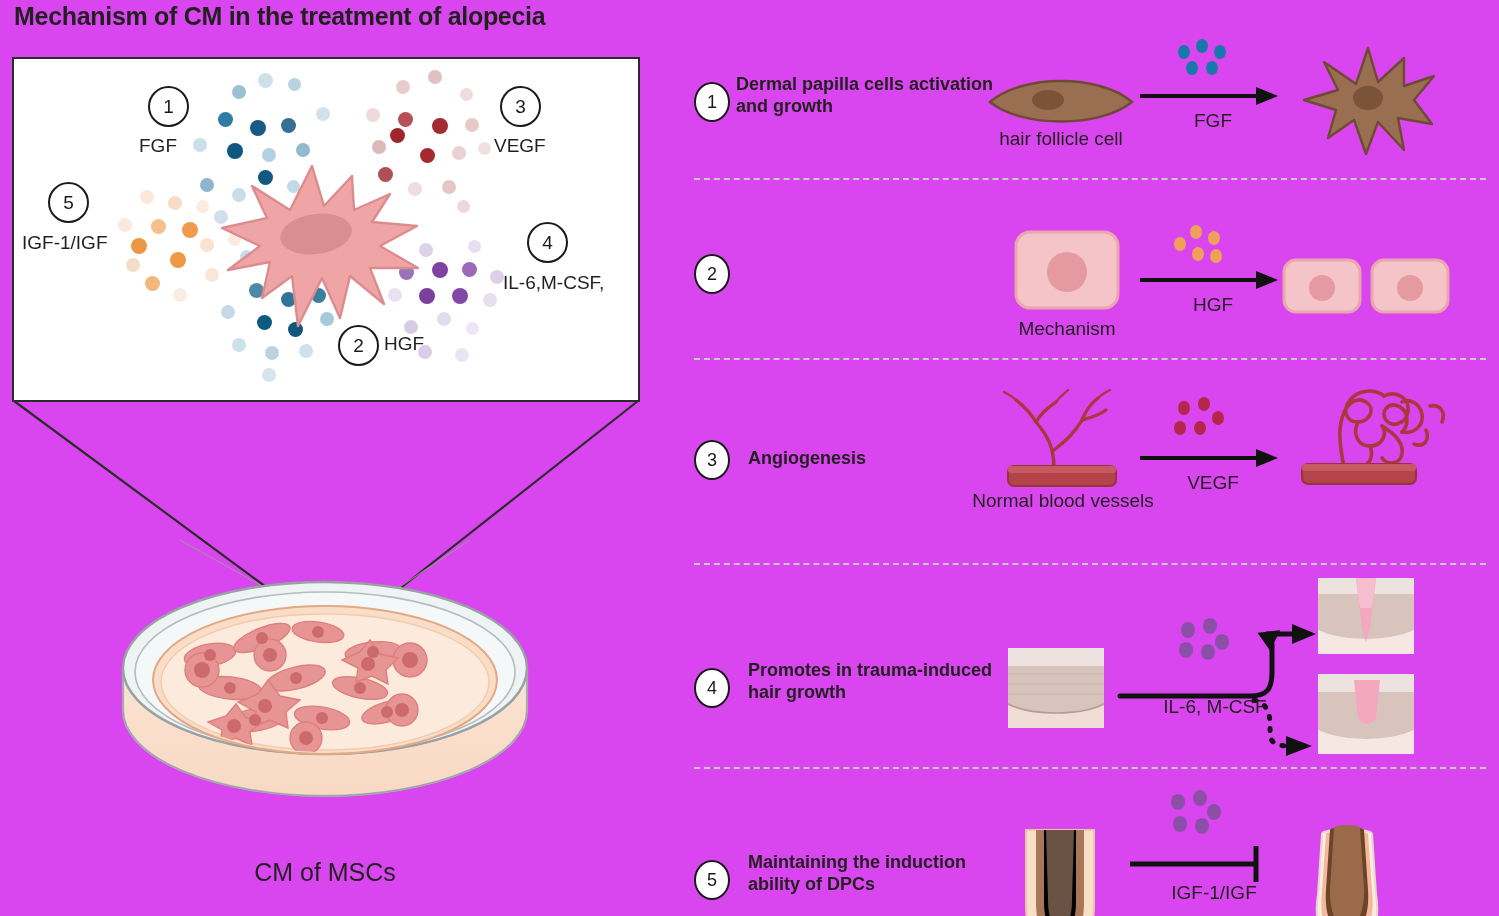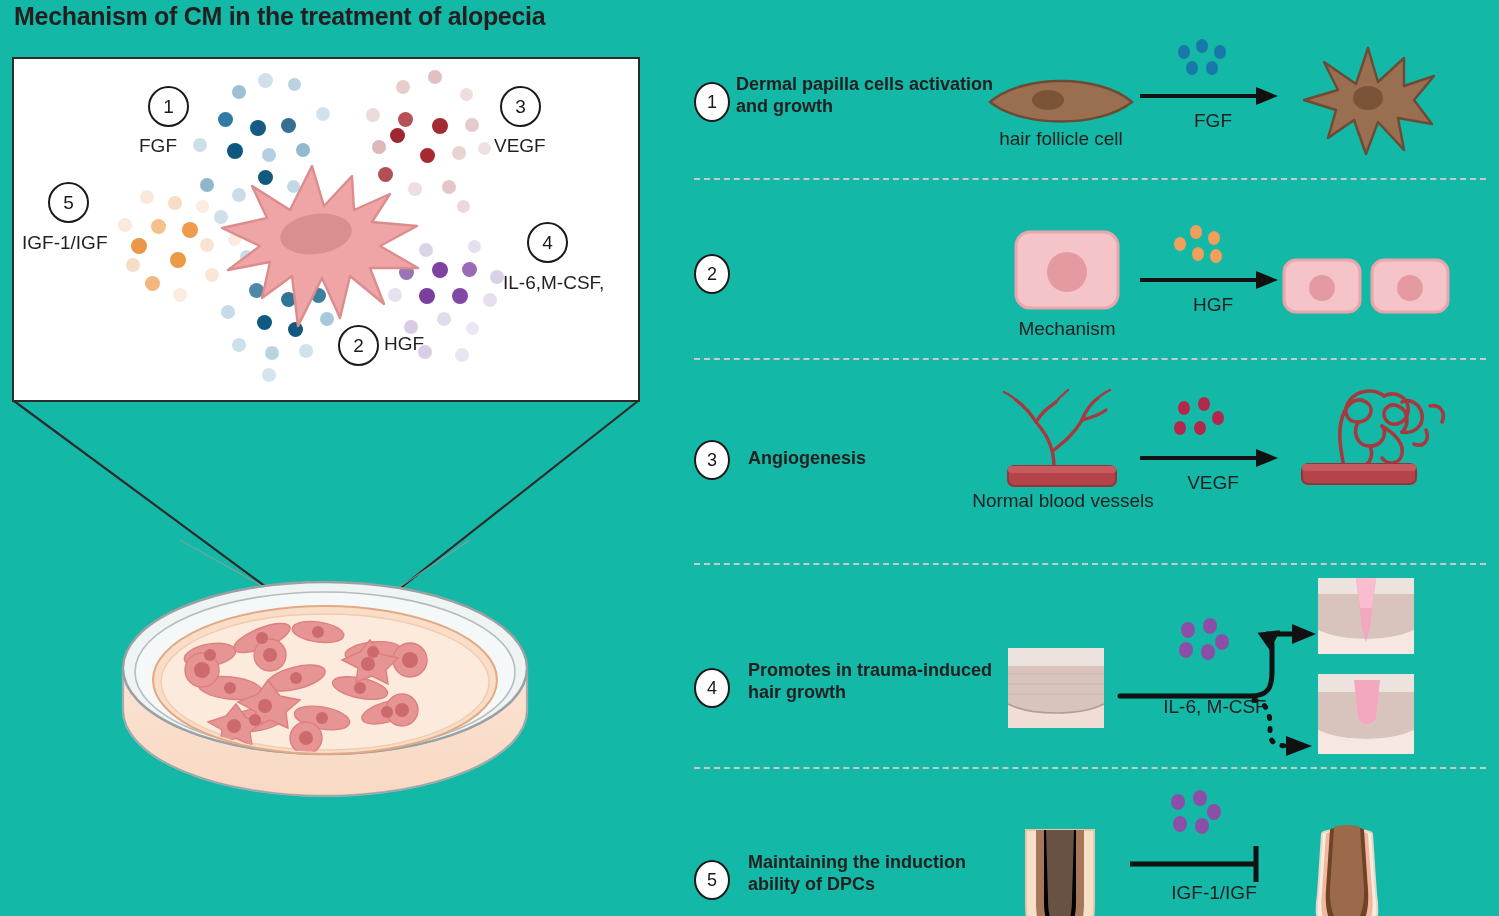--- a/index.html
+++ b/index.html
@@ -1,18 +1,18 @@
 <!DOCTYPE html>
 <html><head>
 <meta charset="utf-8">
 <title>Mechanism of CM in the treatment of alopecia</title>
 <style>
   html,body{margin:0;padding:0;background:#ffffff;}
   body{font-family:"Liberation Sans","DejaVu Sans",sans-serif;color:#231f20;}
-  #page{position:relative;width:1499px;height:916px;background:#14b8a6;overflow:hidden;}
+  #page{position:relative;width:1499px;height:916px;background:#d946ef;overflow:hidden;}
 
   
   .title{
     position:absolute;left:14px;top:2px;
     font-size:25px;font-weight:bold;letter-spacing:-0.3px;color:#231f20;
     white-space:nowrap;
   }
 
   
   .zoombox{
@@ -261,20 +261,21 @@
       <circle cx="92" cy="110" r="8"></circle>
         <circle cx="160" cy="95" r="7"></circle>
       <circle cx="300" cy="100" r="8"></circle>
         <circle cx="292" cy="150" r="7"></circle>
       <circle cx="196" cy="178" r="7"></circle>
       <circle cx="155" cy="146" r="7"></circle>
         <circle cx="258" cy="104" r="7"></circle>
       <circle cx="124" cy="166" r="7"></circle>
     </g>
   </svg>
+  <div class="dishcap">CM of MSCs</div>
 
   <div class="rows">
 
     <div class="row" style="top:0;height:140px;">
       <div class="badge" style="left:4px;top:42px;">
           <span>1</span>
         </div>
       <div class="rowtitle" style="left:46px;top:34px;">Dermal papilla cells activation and growth</div>
 
       <svg style="position:absolute;left:296px;top:30px;" width="150" height="60" viewBox="0 0 150 60">

